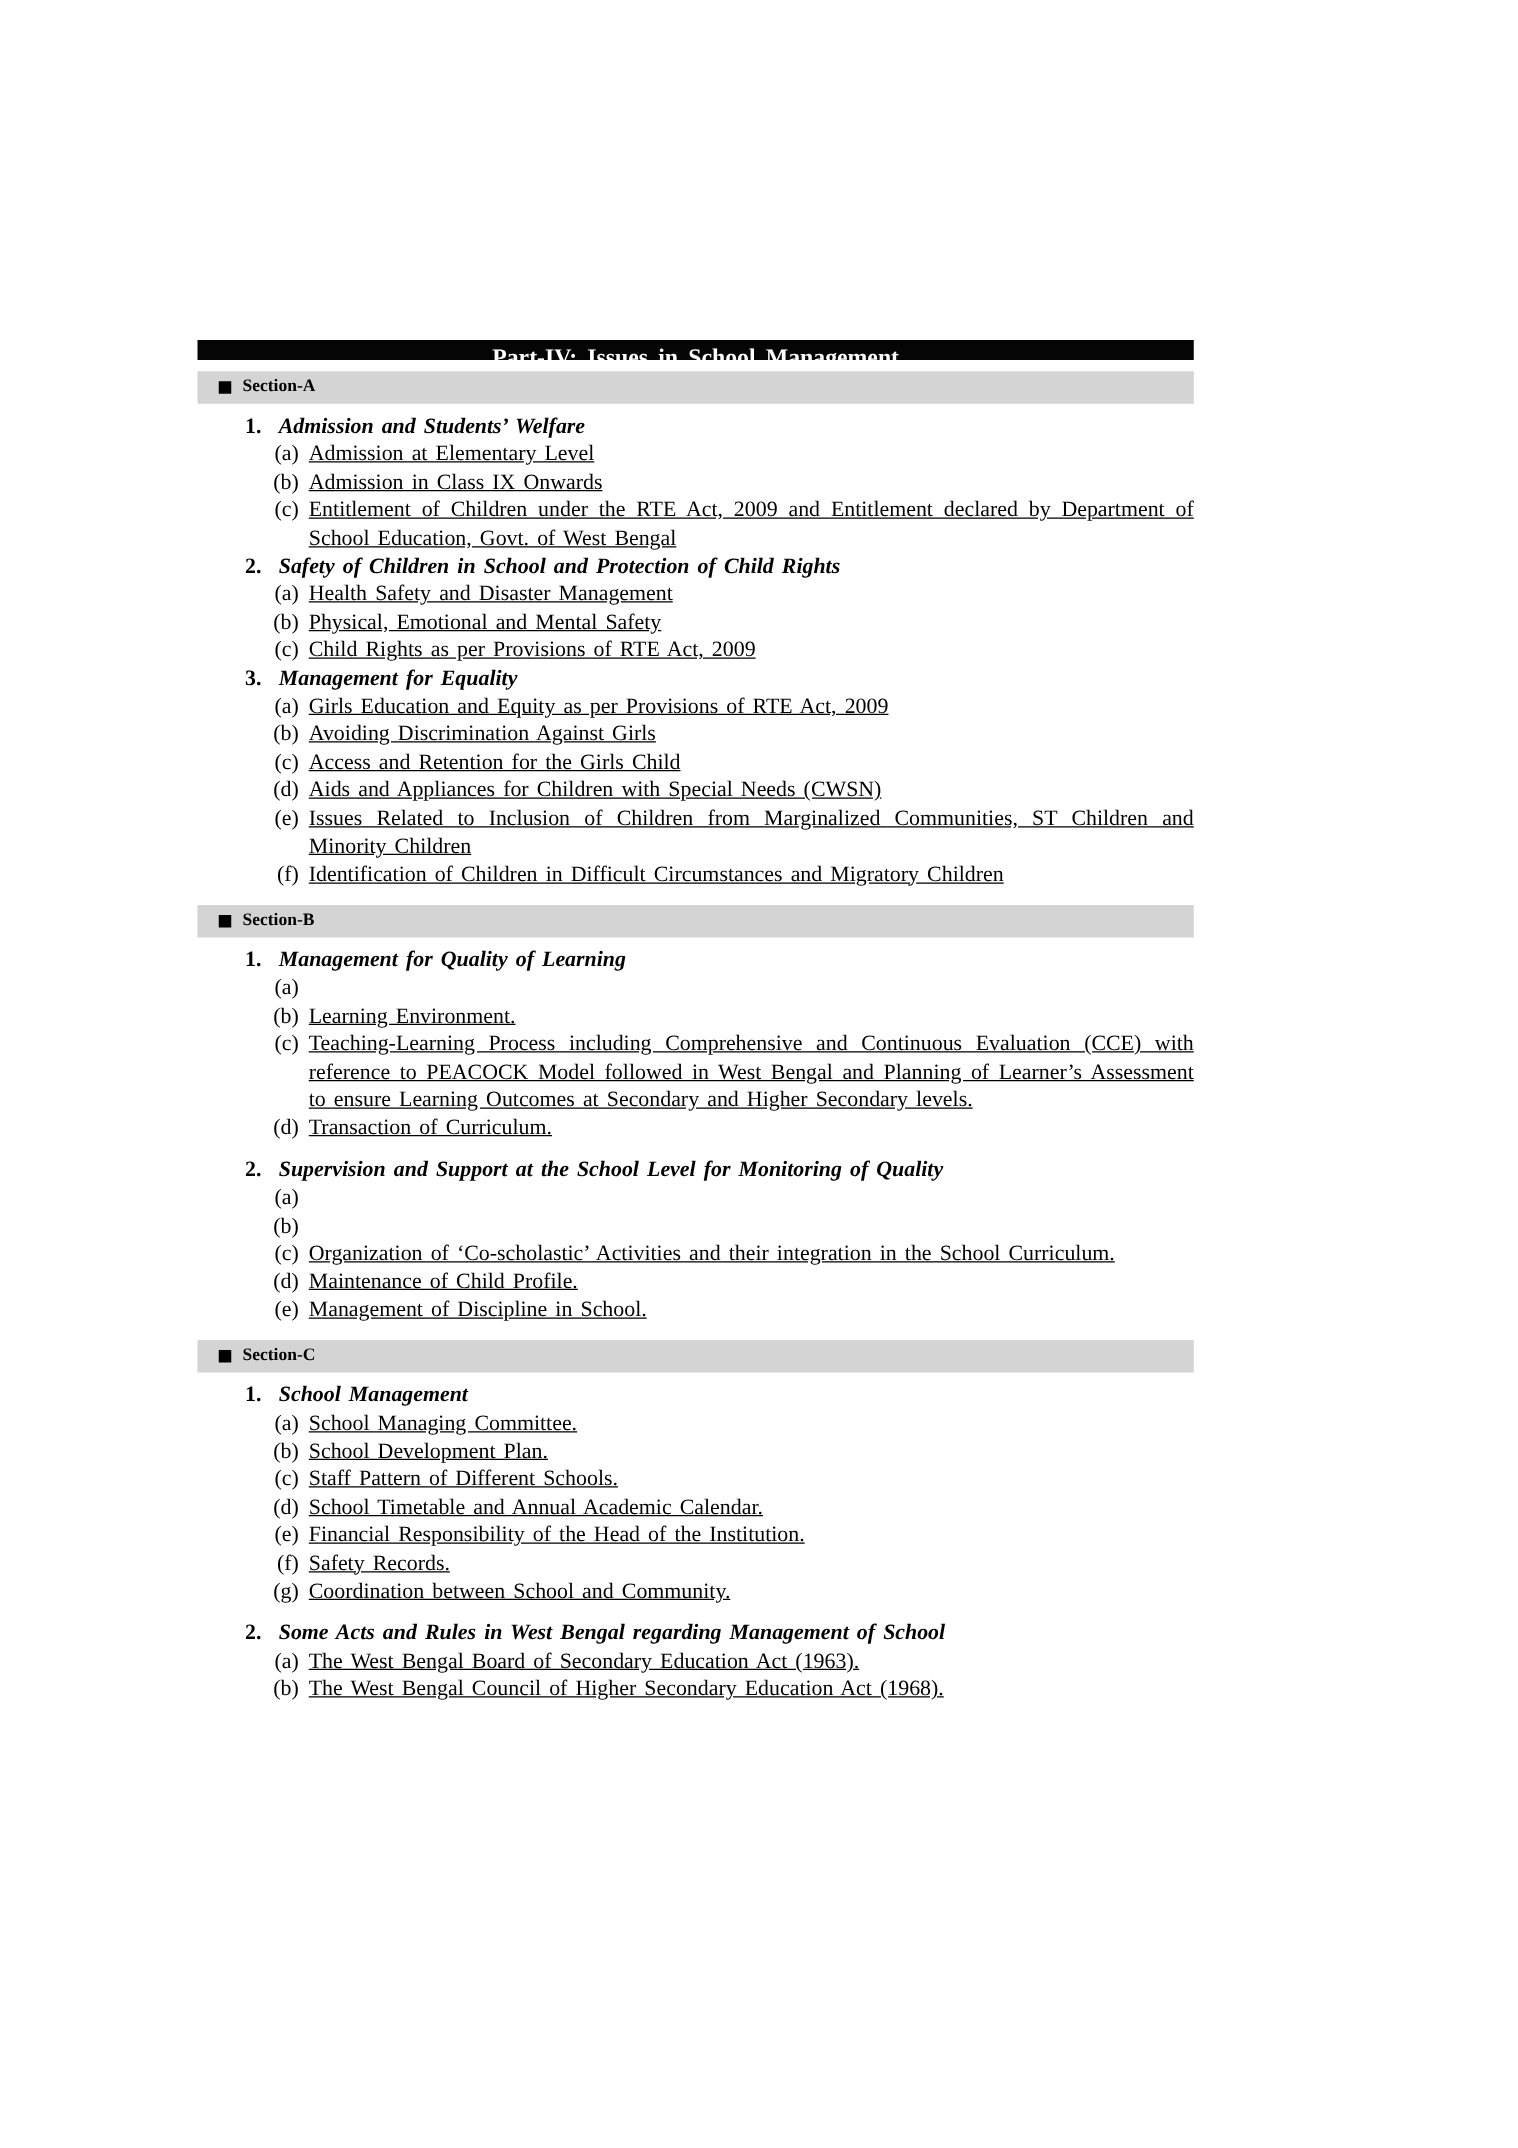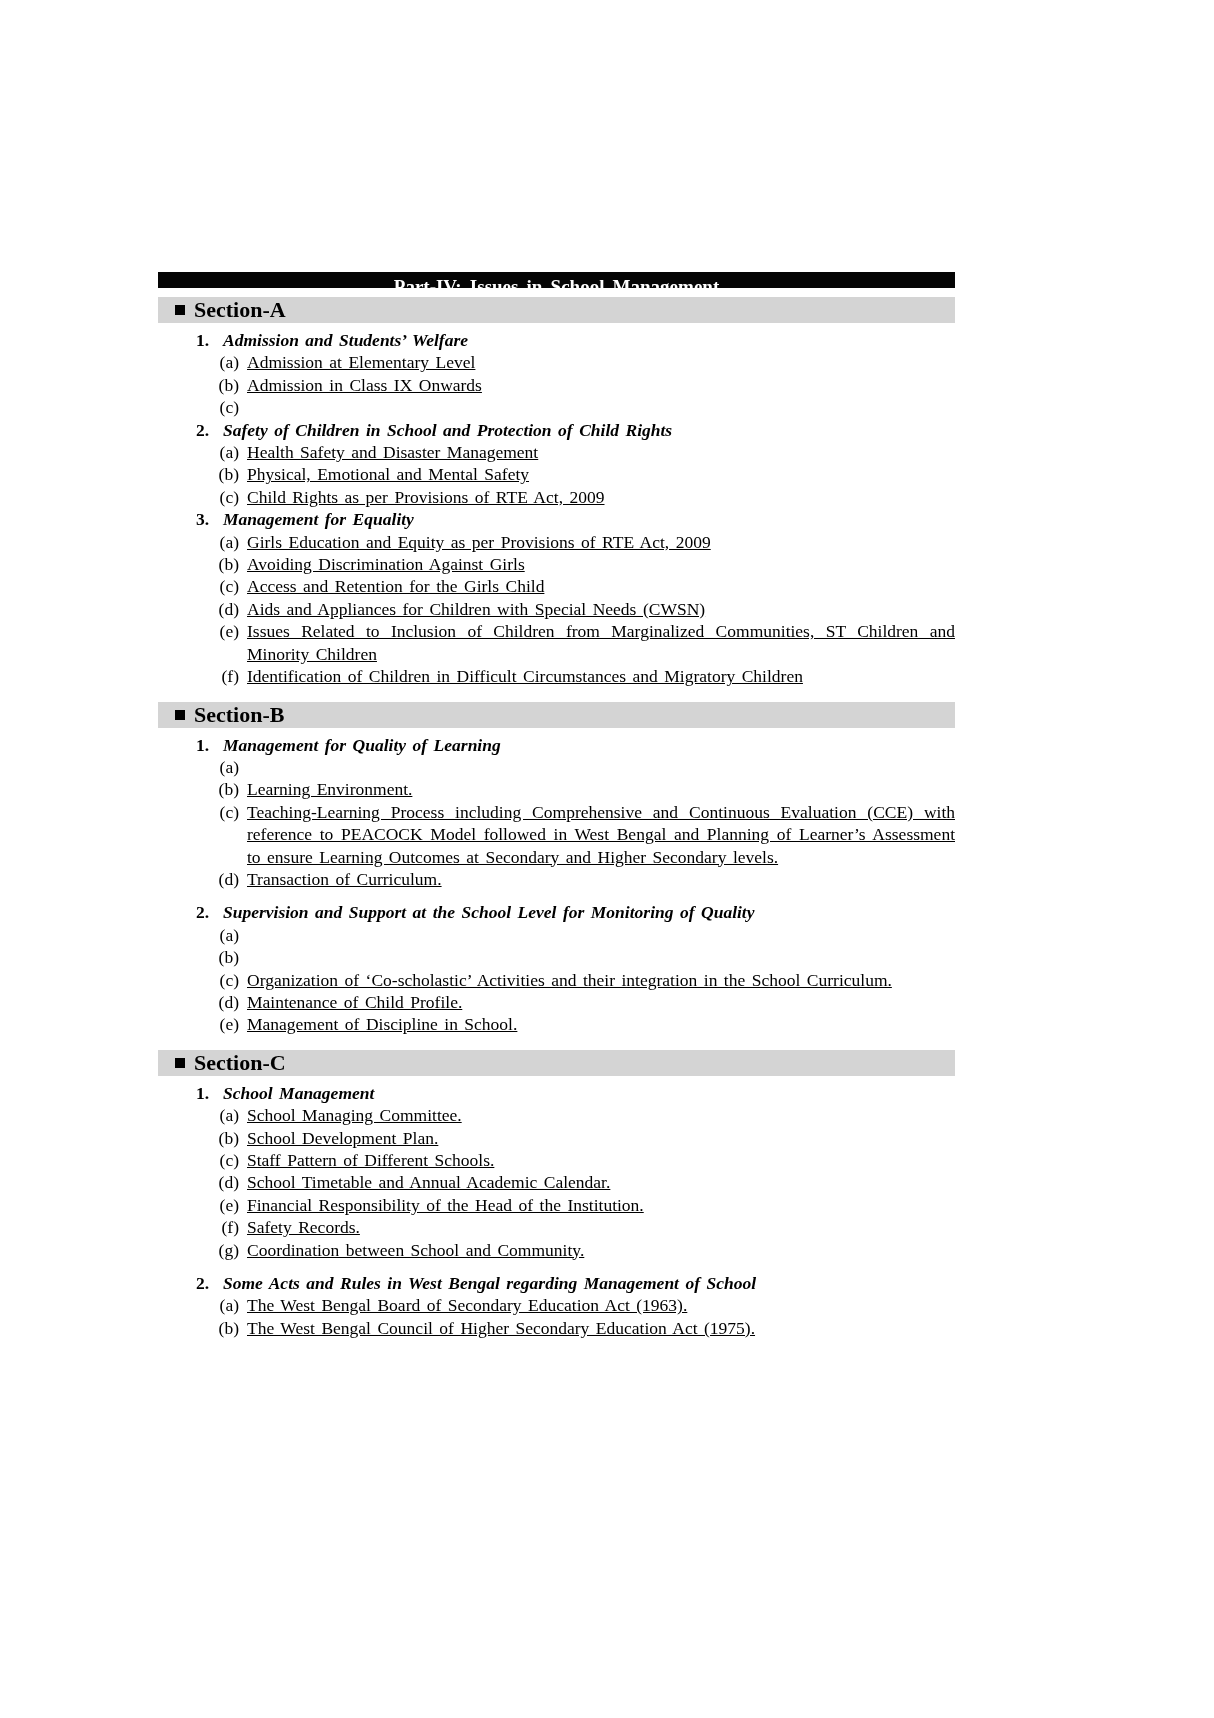--- a/index.html
+++ b/index.html
@@ -28,21 +28,21 @@
     height: 16px;
     word-spacing: 0.18em;
   }
   .section-bar {
     background: #d4d4d4;
     margin-top: 9px;
     height: 26px;
     display: flex;
     align-items: center;
     font-weight: bold;
-    font-size: 22px;
+    font-size: 14px;
   }
   .sq {
     width: 10px;
     height: 10px;
     background: #000000;
     margin: 0 9px 0 17px;
     flex: 0 0 auto;
   }
   .section-body {
     padding: 6px 0 5px 0;
@@ -100,20 +100,21 @@
         <div class="subitem">
           <span class="sub-label">(a)</span>
           <span class="sub-text">Admission at Elementary Level</span>
         </div>
         <div class="subitem">
           <span class="sub-label">(b)</span>
           <span class="sub-text">Admission in Class IX Onwards</span>
         </div>
         <div class="subitem">
           <span class="sub-label">(c)</span>
+          <span class="sub-text">Entitlement of Children under the RTE Act, 2009 and Entitlement declared by Department of School Education, Govt. of West Bengal</span>
         </div>
       </div>
 
       <div class="group">
         <div class="group-head">
           <span class="group-no">2.</span>
           <span class="group-title">Safety of Children in School and Protection of Child Rights</span>
         </div>
         <div class="subitem">
           <span class="sub-label">(a)</span>
@@ -262,20 +263,20 @@
         <div class="group-head">
           <span class="group-no">2.</span>
           <span class="group-title">Some Acts and Rules in West Bengal regarding Management of School</span>
         </div>
         <div class="subitem">
           <span class="sub-label">(a)</span>
           <span class="sub-text">The West Bengal Board of Secondary Education Act (1963).</span>
         </div>
         <div class="subitem">
           <span class="sub-label">(b)</span>
-          <span class="sub-text">The West Bengal Council of Higher Secondary Education Act (1975).</span>
+          <span class="sub-text">The West Bengal Council of Higher Secondary Education Act (1968).</span>
         </div>
       </div>
 
     </div>
 
   </div>
 </div>
 
 </body></html>

